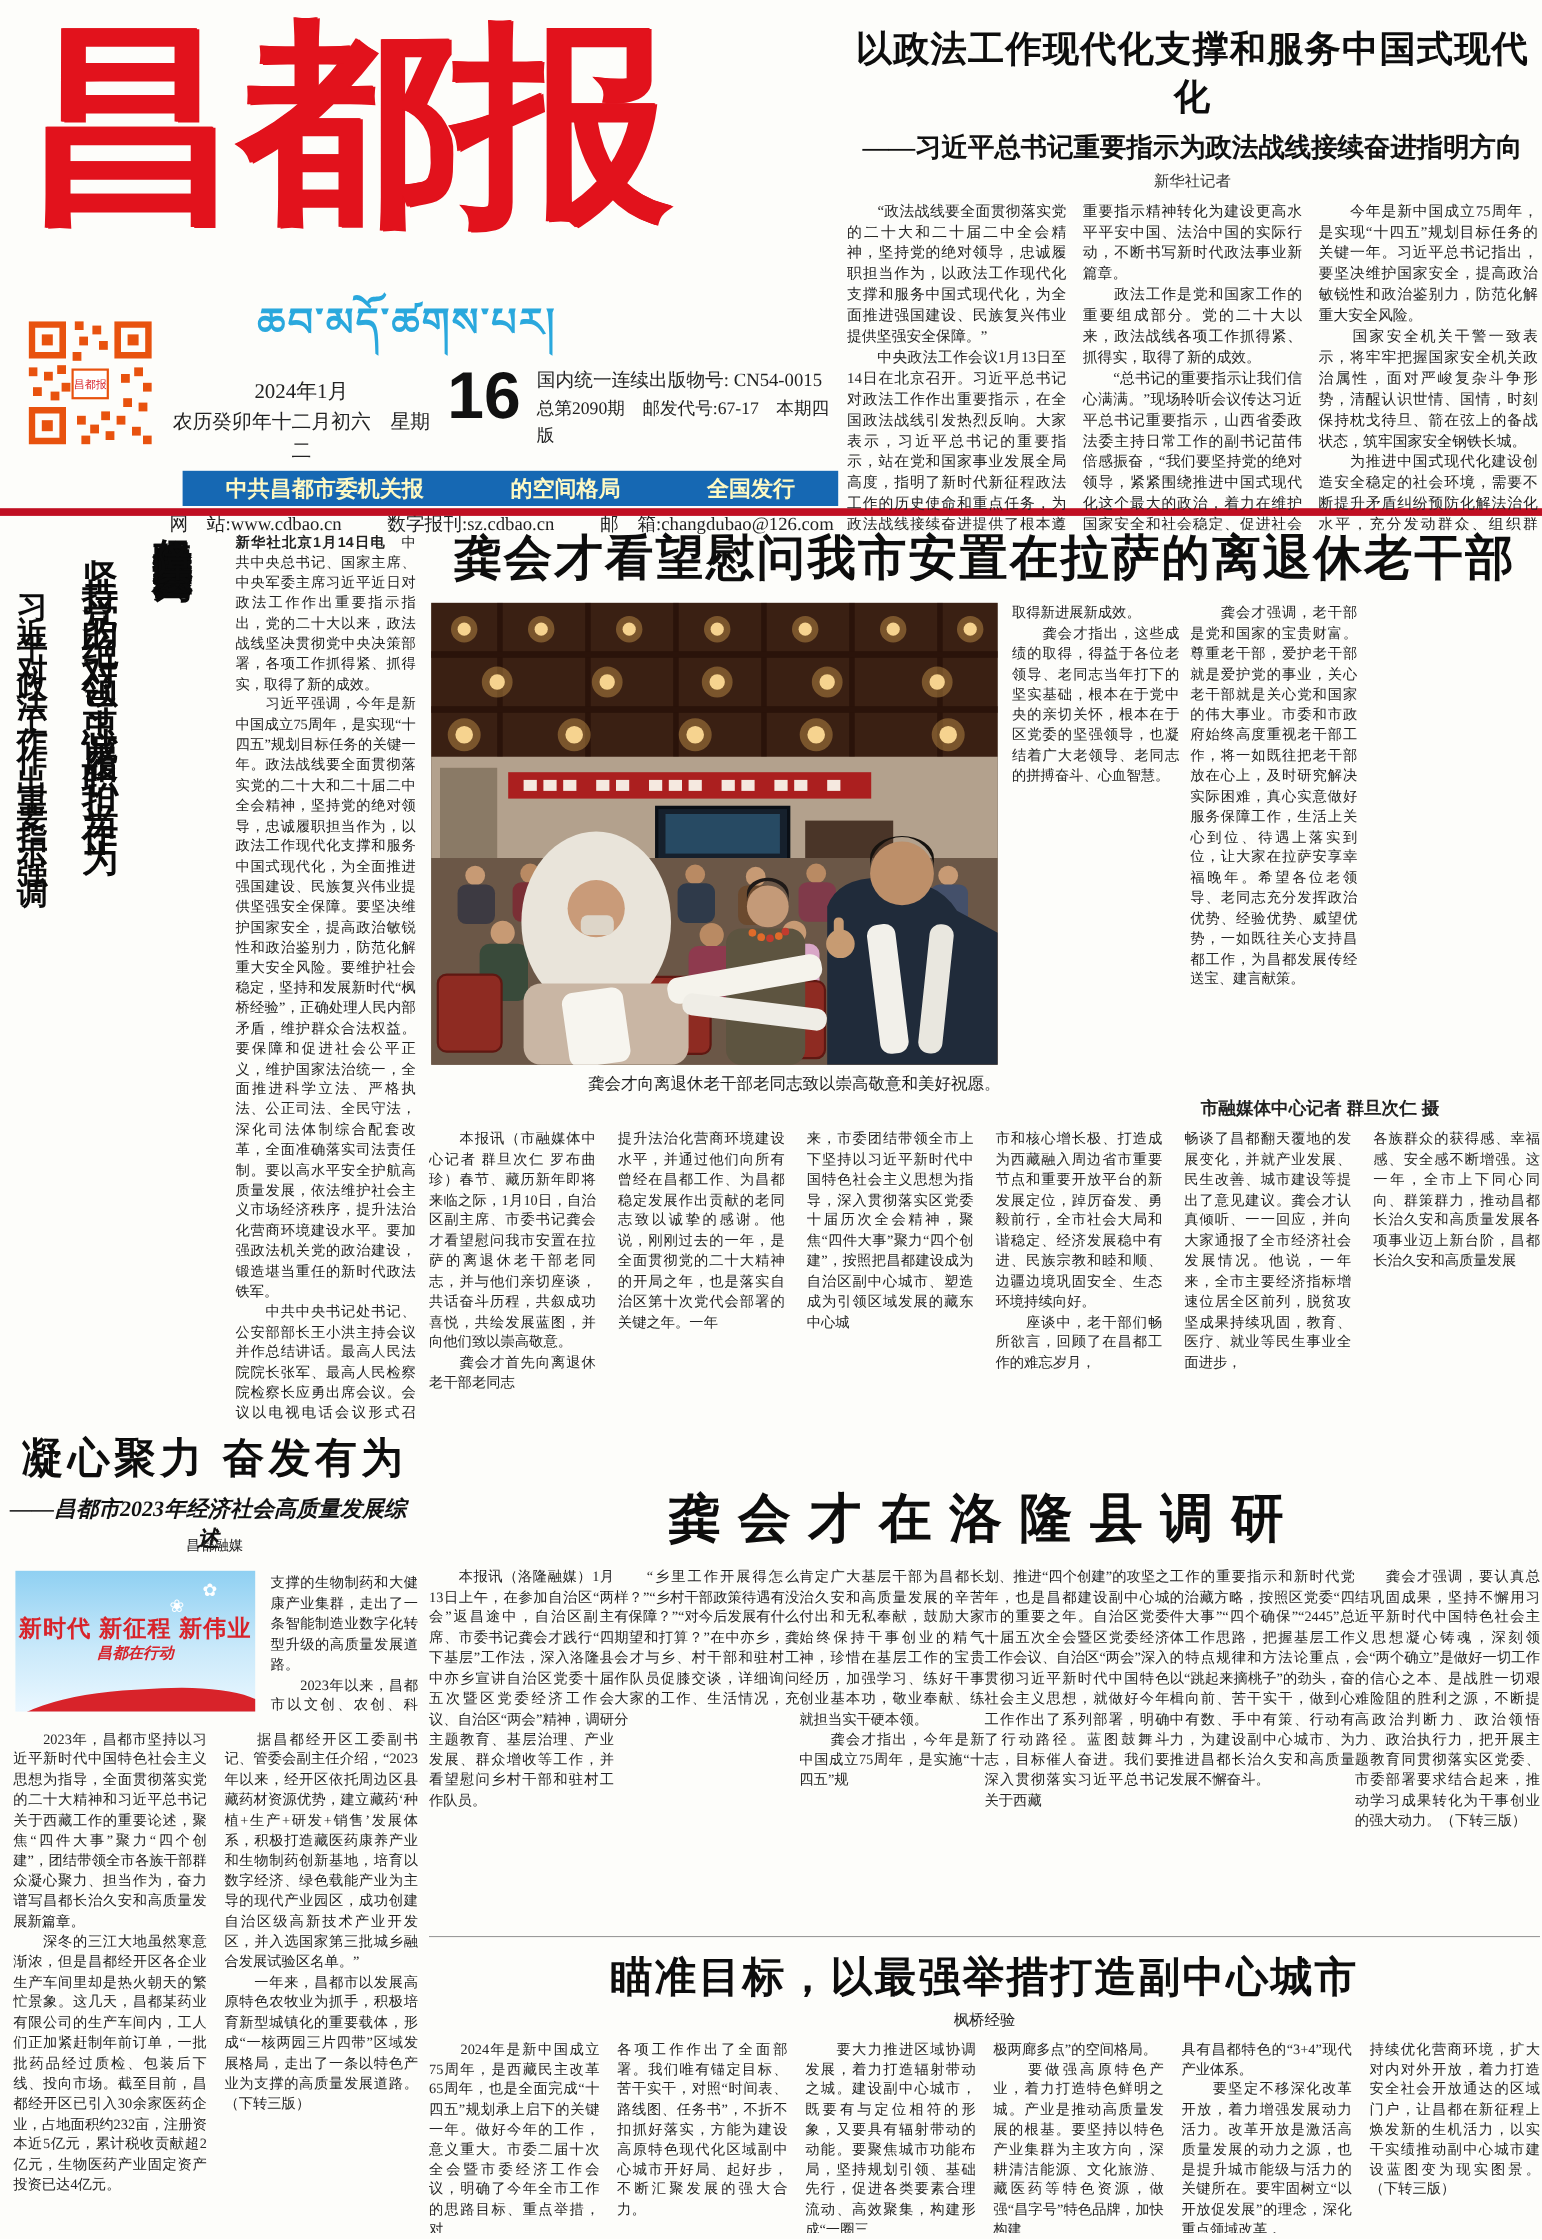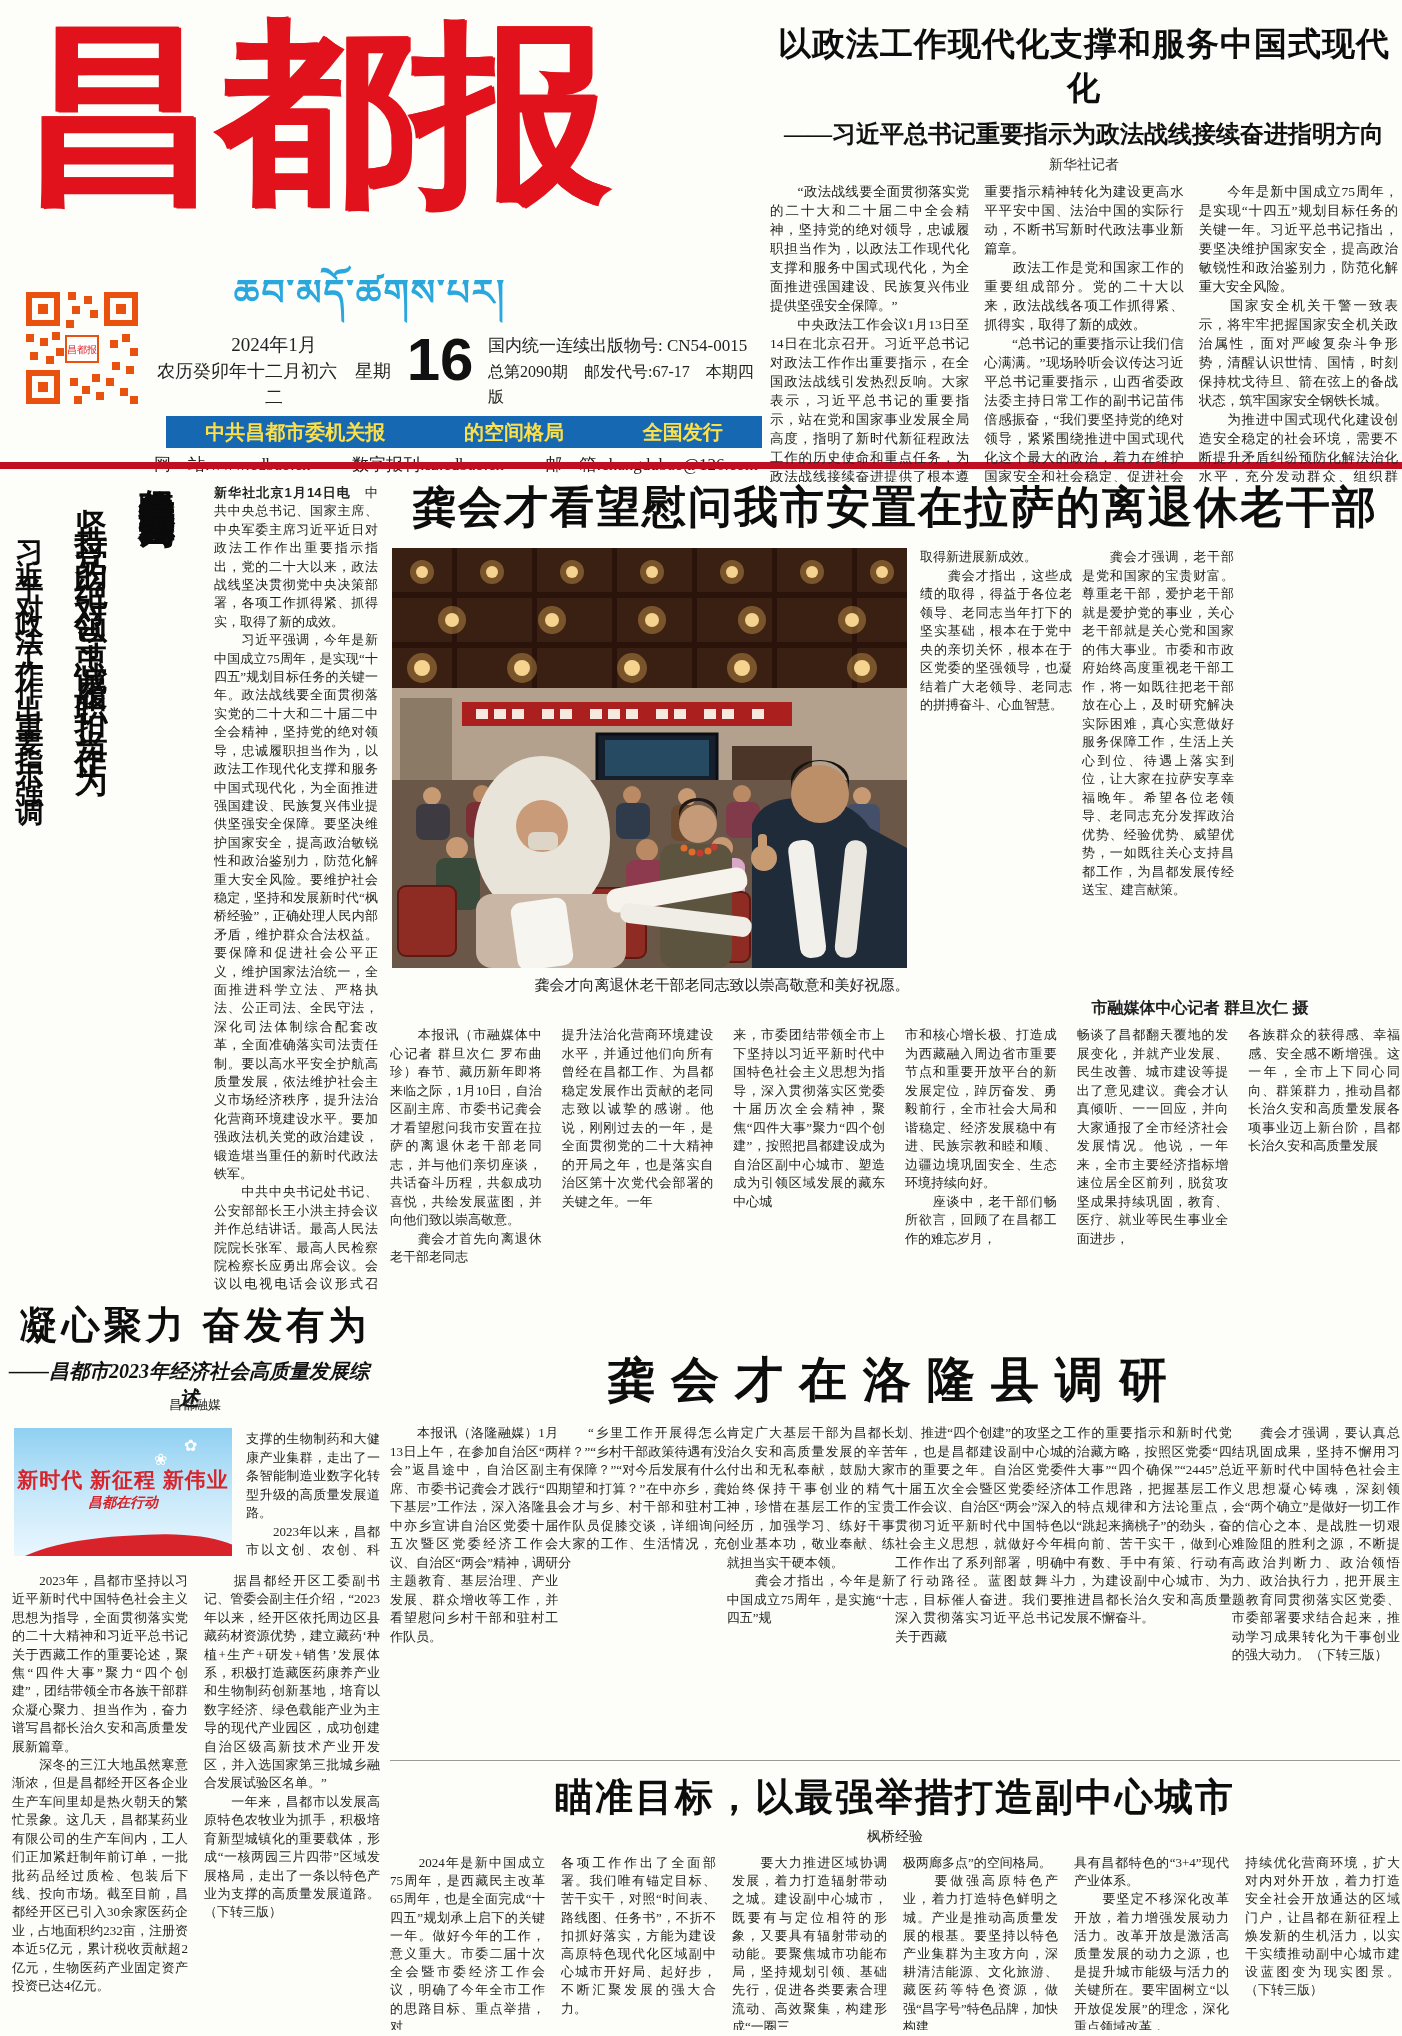--- a/index.html
+++ b/index.html
@@ -16,28 +16,28 @@
     font-family:"Liberation Serif","DejaVu Serif",serif;
     text-shadow:2px 1px 0 #e2121c, -1px 0 0 #e2121c; }
   #tibetan { position:absolute; left:150px; top:252px; width:440px; text-align:center;
     font-size:36px; font-weight:bold; color:#2aa8dd; letter-spacing:2px; }
   #qr { position:absolute; left:26px; top:292px; }
 
   
   #pubinfo { position:absolute; left:150px; top:332px; width:612px; }
   #pub-row { display:flex; align-items:flex-start; }
   #pub-left { width:248px; text-align:center; }
-  #pub-left .l1 { font-size:19px; line-height:26px; }
+  #pub-left .l1 { font-size:19px; line-height:26px;margin-top:12px; }
   #pub-left .l2 { font-size:18px; line-height:26px; }
   #issue-no { width:84px; text-align:center; font-size:60px; line-height:56px; font-weight:900;
     font-family:"Liberation Sans","DejaVu Sans",sans-serif; color:#111; }
   #pub-right { flex:1; text-align:left; padding-left:6px; }
   #pub-right .l1 { font-size:17px; line-height:27px; }
   #pub-right .l2 { font-size:16px; line-height:25px; }
-  #org-bar { margin-top:6px; margin-left:16px; height:32px; background:#1668b3; color:#fde047;
+  #org-bar { margin-top:6px; margin-left:16px; height:32px; background:#1668b3; color:#fef9c3;
     display:flex; justify-content:space-around; align-items:center;
     font-family:"Liberation Sans","DejaVu Sans",sans-serif; font-weight:bold; font-size:20px; }
   #contact { margin-top:5px; display:flex; justify-content:space-between; font-size:17px; padding:0 4px; }
 
   #red-divider { position:absolute; left:0; top:462px; width:1402px; height:7px; background:#c00f22; }
 
   
   #tr-art { position:absolute; left:770px; top:22px; width:628px; }
   #tr-headline { font-size:33px; text-align:center; letter-spacing:1px; line-height:44px; }
   #tr-sub { font-size:24px; font-weight:bold; text-align:center; margin-top:8px; color:#111; }

